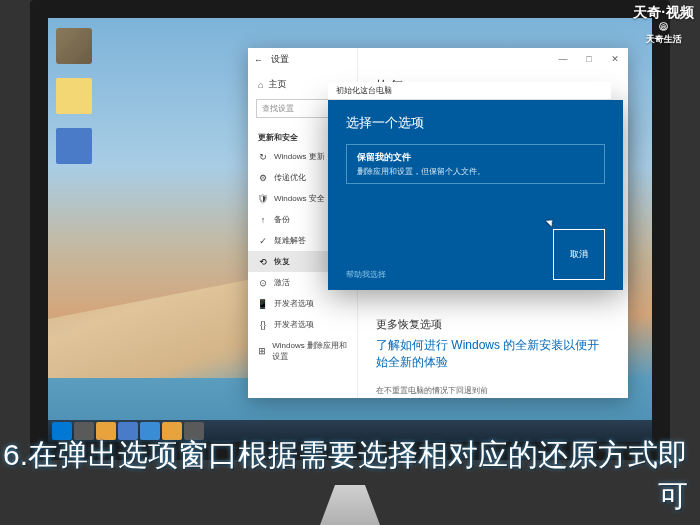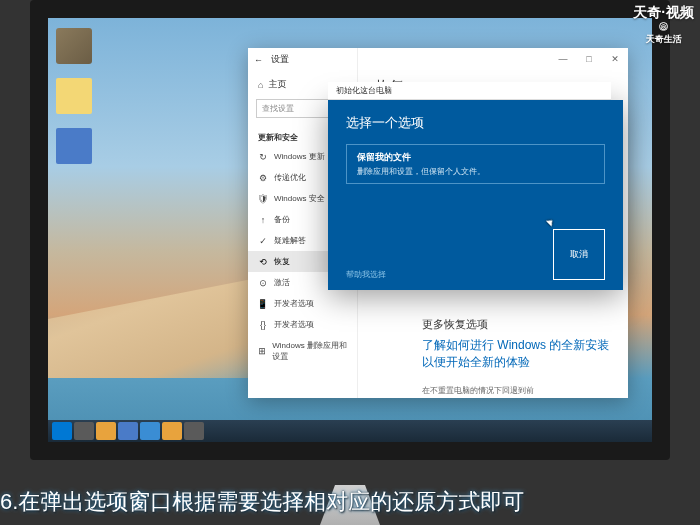--- a/index.html
+++ b/index.html
@@ -26,21 +26,21 @@
 .search-box { margin: 4px 8px 8px; padding: 3px 5px; border: 1px solid #ccc; font-size: 8px; color: #888; background: #fff; }
 .section-hdr { padding: 6px 10px 3px; font-size: 8px; font-weight: bold; color: #333; }
 .side-item { padding: 5px 10px; display: flex; align-items: center; gap: 6px; font-size: 8px; color: #444; }
 .side-item.active { background: #e8e8e8; color: #000; }
 .side-icon { width: 10px; height: 10px; display: inline-flex; align-items: center; justify-content: center; font-size: 9px; }
 
 .content { flex: 1; padding: 30px 18px 10px; font-size: 9px; color: #333; }
 .content h1 { font-size: 14px; font-weight: normal; margin-bottom: 10px; }
 .content h2 { font-size: 11px; font-weight: normal; margin-bottom: 5px; }
 .content .desc { font-size: 8px; color: #666; margin-bottom: 12px; }
-.more-section { margin-top: 180px; margin-left: 46px; }
+.more-section { margin-top: 180px; }
 .link { color: #0067b8; font-size: 12px; margin-top: 5px; }
 
 .modal { position: absolute; top: 82px; left: 280px; width: 295px; height: 190px; background: #005a9e; color: #fff; box-shadow: 0 6px 30px rgba(0,0,0,0.4); }
 .modal-title { position: absolute; top: -18px; left: 0; right: 12px; height: 18px; background: #fff; color: #333; font-size: 8px; padding: 3px 8px; border-bottom: 1px solid #ddd; }
 .modal-content { padding: 14px 18px; }
 .modal h3 { font-size: 13px; font-weight: normal; margin-bottom: 12px; }
 .option { border: 1px solid #4d94c7; padding: 6px 10px; margin-bottom: 8px; cursor: pointer; }
 .opt-title { font-size: 9px; font-weight: bold; margin-bottom: 2px; }
 .opt-desc { font-size: 8px; color: #cde4f3; }
 .modal-footer { position: absolute; bottom: 10px; left: 18px; right: 18px; display: flex; justify-content: space-between; align-items: flex-end; gap: 25px; }
@@ -52,21 +52,21 @@
 .tb1 { background: #0078d4; }
 .tb2 { background: #e8a33d; }
 .tb3 { background: #4a7bc8; }
 .tb4 { background: #5a5a5a; }
 .tb5 { background: #3a8dd4; }
 
 .watermark { position: absolute; top: 4px; right: 6px; color: #fff; font-size: 14px; text-shadow: 0 1px 2px rgba(0,0,0,0.5); font-weight: bold; }
 .wm-sub { font-size: 9px; display: flex; align-items: center; gap: 2px; flex-direction: column; }
 .wm-icon { display: inline-block; width: 9px; height: 9px; border: 1.5px solid #fff; border-radius: 50%; font-size: 7px; line-height: 7px; text-align: center; }
 
-.caption { position: absolute; bottom: 8px; left: 0; right: 12px; text-align: left; color: #fff; font-size: 22px; text-shadow: 0 0 4px #4aa0d8, 0 0 2px #000, 1px 1px 2px rgba(0,0,0,0.8); font-weight: 500; }
+.caption { position: absolute; bottom: 8px; left: 0; right: 12px; text-align: right; color: #fff; font-size: 30px; text-shadow: 0 0 4px #4aa0d8, 0 0 2px #000, 1px 1px 2px rgba(0,0,0,0.8); font-weight: 500; }
 
 .cursor { position: absolute; top: 200px; left: 500px; width: 8px; height: 12px; }
 .cursor::before { content: ""; position: absolute; border-left: 5px solid #fff; border-top: 4px solid transparent; border-bottom: 4px solid transparent; transform: rotate(-45deg); filter: drop-shadow(0 0 1px #000); }
 
 .stand { position: absolute; bottom: 0; left: 300px; width: 100px; height: 40px; background: linear-gradient(180deg, #d0d0d0, #b0b0b0); clip-path: polygon(35% 0, 65% 0, 80% 100%, 20% 100%); }
 </style>
 </head>
 <body>
 
 <div class="stand"></div>

